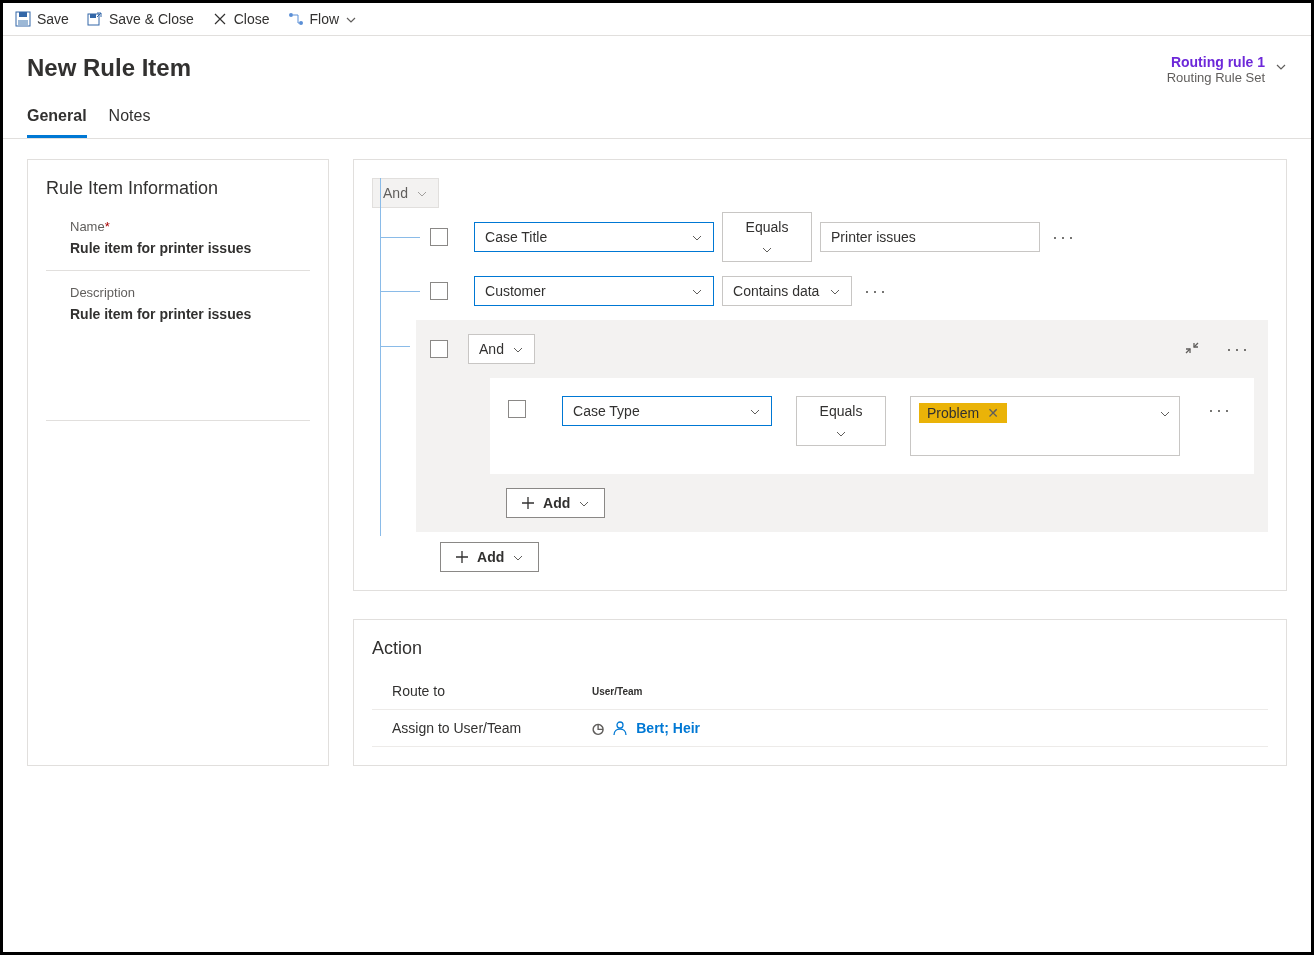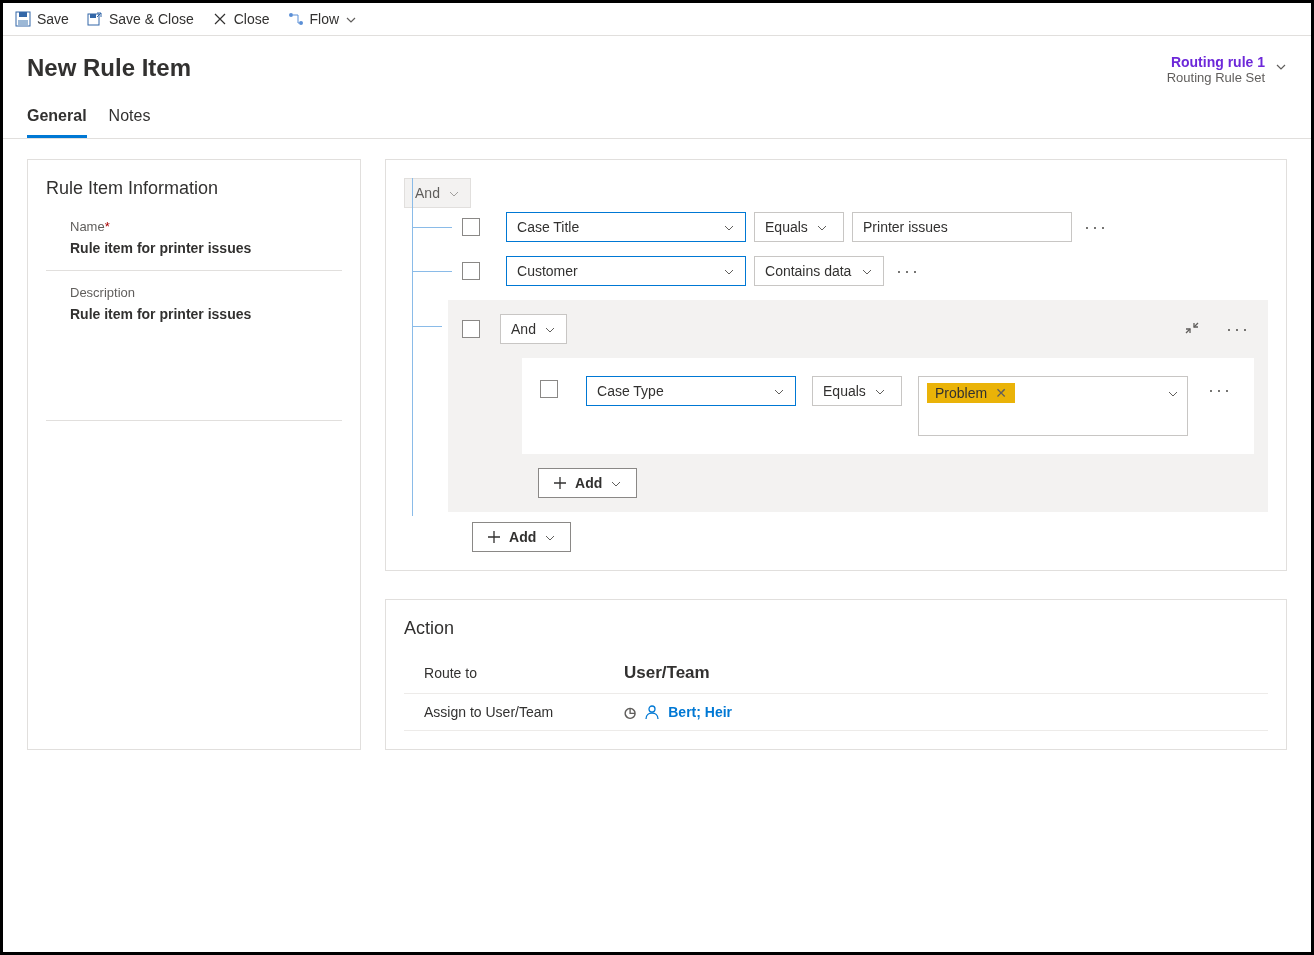--- a/index.html
+++ b/index.html
@@ -29,41 +29,41 @@
 .field-value { font-size: 14px; font-weight: 600; color: #323130; margin-bottom: 8px; }
 
 .panel-right { flex: 1; display: flex; flex-direction: column; gap: 28px; }
 .section { border: 1px solid #e1dfdd; padding: 18px; background: #fff; }
 .section h2 { font-size: 18px; font-weight: 400; margin-bottom: 14px; }
 
 .pill { display: inline-flex; align-items: center; gap: 8px; border: 1px solid #c8c6c4; padding: 6px 10px; font-size: 14px; background: #fff; cursor: pointer; }
 .pill.muted { background: #f3f2f1; color: #605e5c; border-color: #e1dfdd; }
 .pill.blue { border-color: #0078d4; }
 .pill.wide { min-width: 240px; justify-content: space-between; }
-.pill.med { min-width: 90px; justify-content: flex-start; }
+.pill.med { min-width: 90px; justify-content: center; flex-direction: column; }
 .pill.val { min-width: 220px; }
 .row { display: flex; align-items: center; gap: 8px; margin: 4px 0 14px 50px; }
 .chk { width: 18px; height: 18px; border: 1px solid #8a8886; background: #fff; margin-right: 18px; cursor: pointer;}
 .dots { color: #605e5c; font-size: 18px; letter-spacing: 2px; cursor: pointer; padding: 0 4px;}
 
 .nested { background: #f3f2f1; margin: 10px 0 10px 36px; padding: 14px 14px 14px 14px; position: relative; }
 .nested-head { display: flex; align-items: center; gap: 12px; }
 .nested-head .spacer { flex: 1; }
-.nested-body { background: #fff; margin: 14px 0 0 60px; padding: 18px; display: flex; align-items: flex-start; gap: 16px; }
+.nested-body { background: #fff; margin: 14px 0 0 60px; padding: 18px; display: flex; align-items: flex-start; gap: 24px; }
 .tag { display:inline-flex; align-items:center; gap:8px; background:#eab308; padding:2px 8px; font-size:14px;}
 .tag-x { color:#605e5c; cursor:pointer; font-size:14px;}
 .tag-box { border:1px solid #c8c6c4; min-width:270px; padding:6px 8px; display:flex; justify-content:space-between; align-items:flex-start; min-height:60px;}
 
 .addbtn { display:inline-flex; align-items:center; gap:8px; border:1px solid #8a8886; padding:6px 14px; background:#fff; cursor:pointer; font-weight:600; font-size:14px;}
 .addrow-nested { margin: 14px 0 0 76px; }
 .addrow-outer { margin: 10px 0 0 60px; }
 
 .action-row { display:flex; align-items:center; gap:40px; padding:10px 20px; border-bottom:1px solid #edebe9;}
 .action-label { width:160px; color:#323130; font-size:14px;}
-.action-val { font-weight:600; font-size:17px;}
+.action-val { font-weight:600; font-size:10px;}
 .assign { display:flex; align-items:center; gap:8px; color:#0078d4; font-weight:600;}
 .assign .clock { color:#605e5c; font-size:14px;}
 
 .chev { width:12px; height:12px; }
 .chev svg{width:12px;height:12px;}
 .collapse-icon svg{width:16px;height:16px;}
 
 
 .tree { position:relative; margin-left:8px;}
 .tree::before { content:""; position:absolute; left:0; top:0; bottom:36px; width:1px; background:#8abbe8;}

